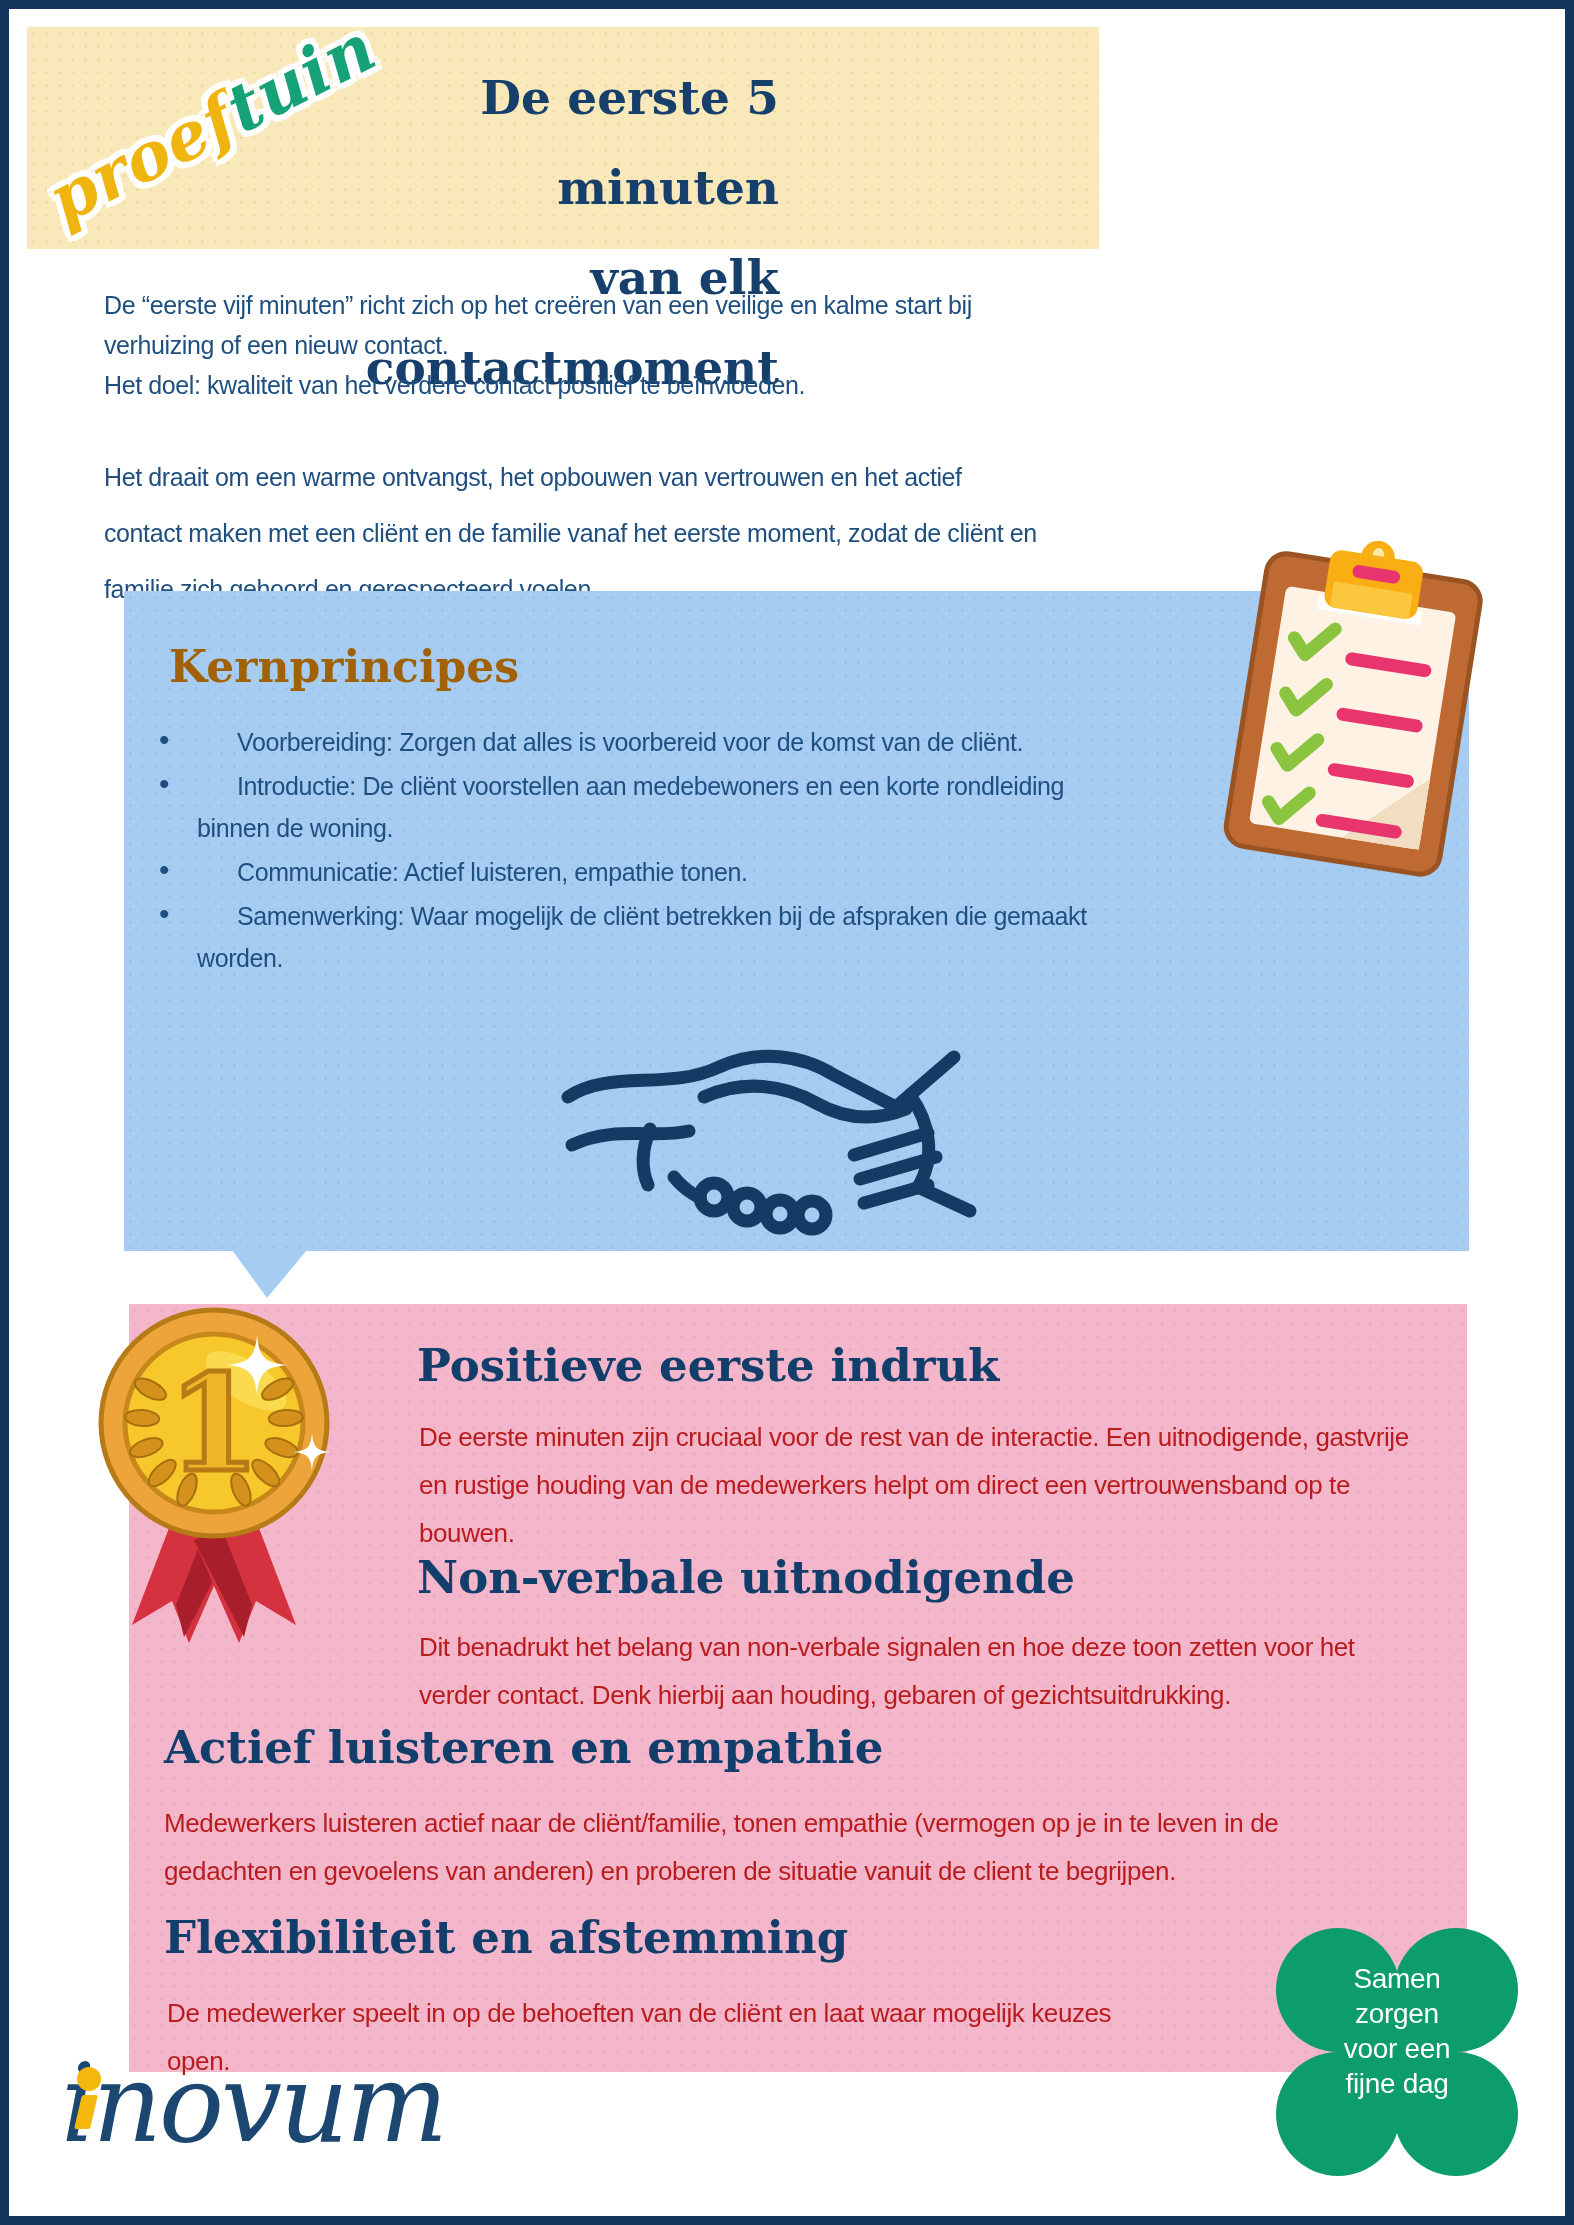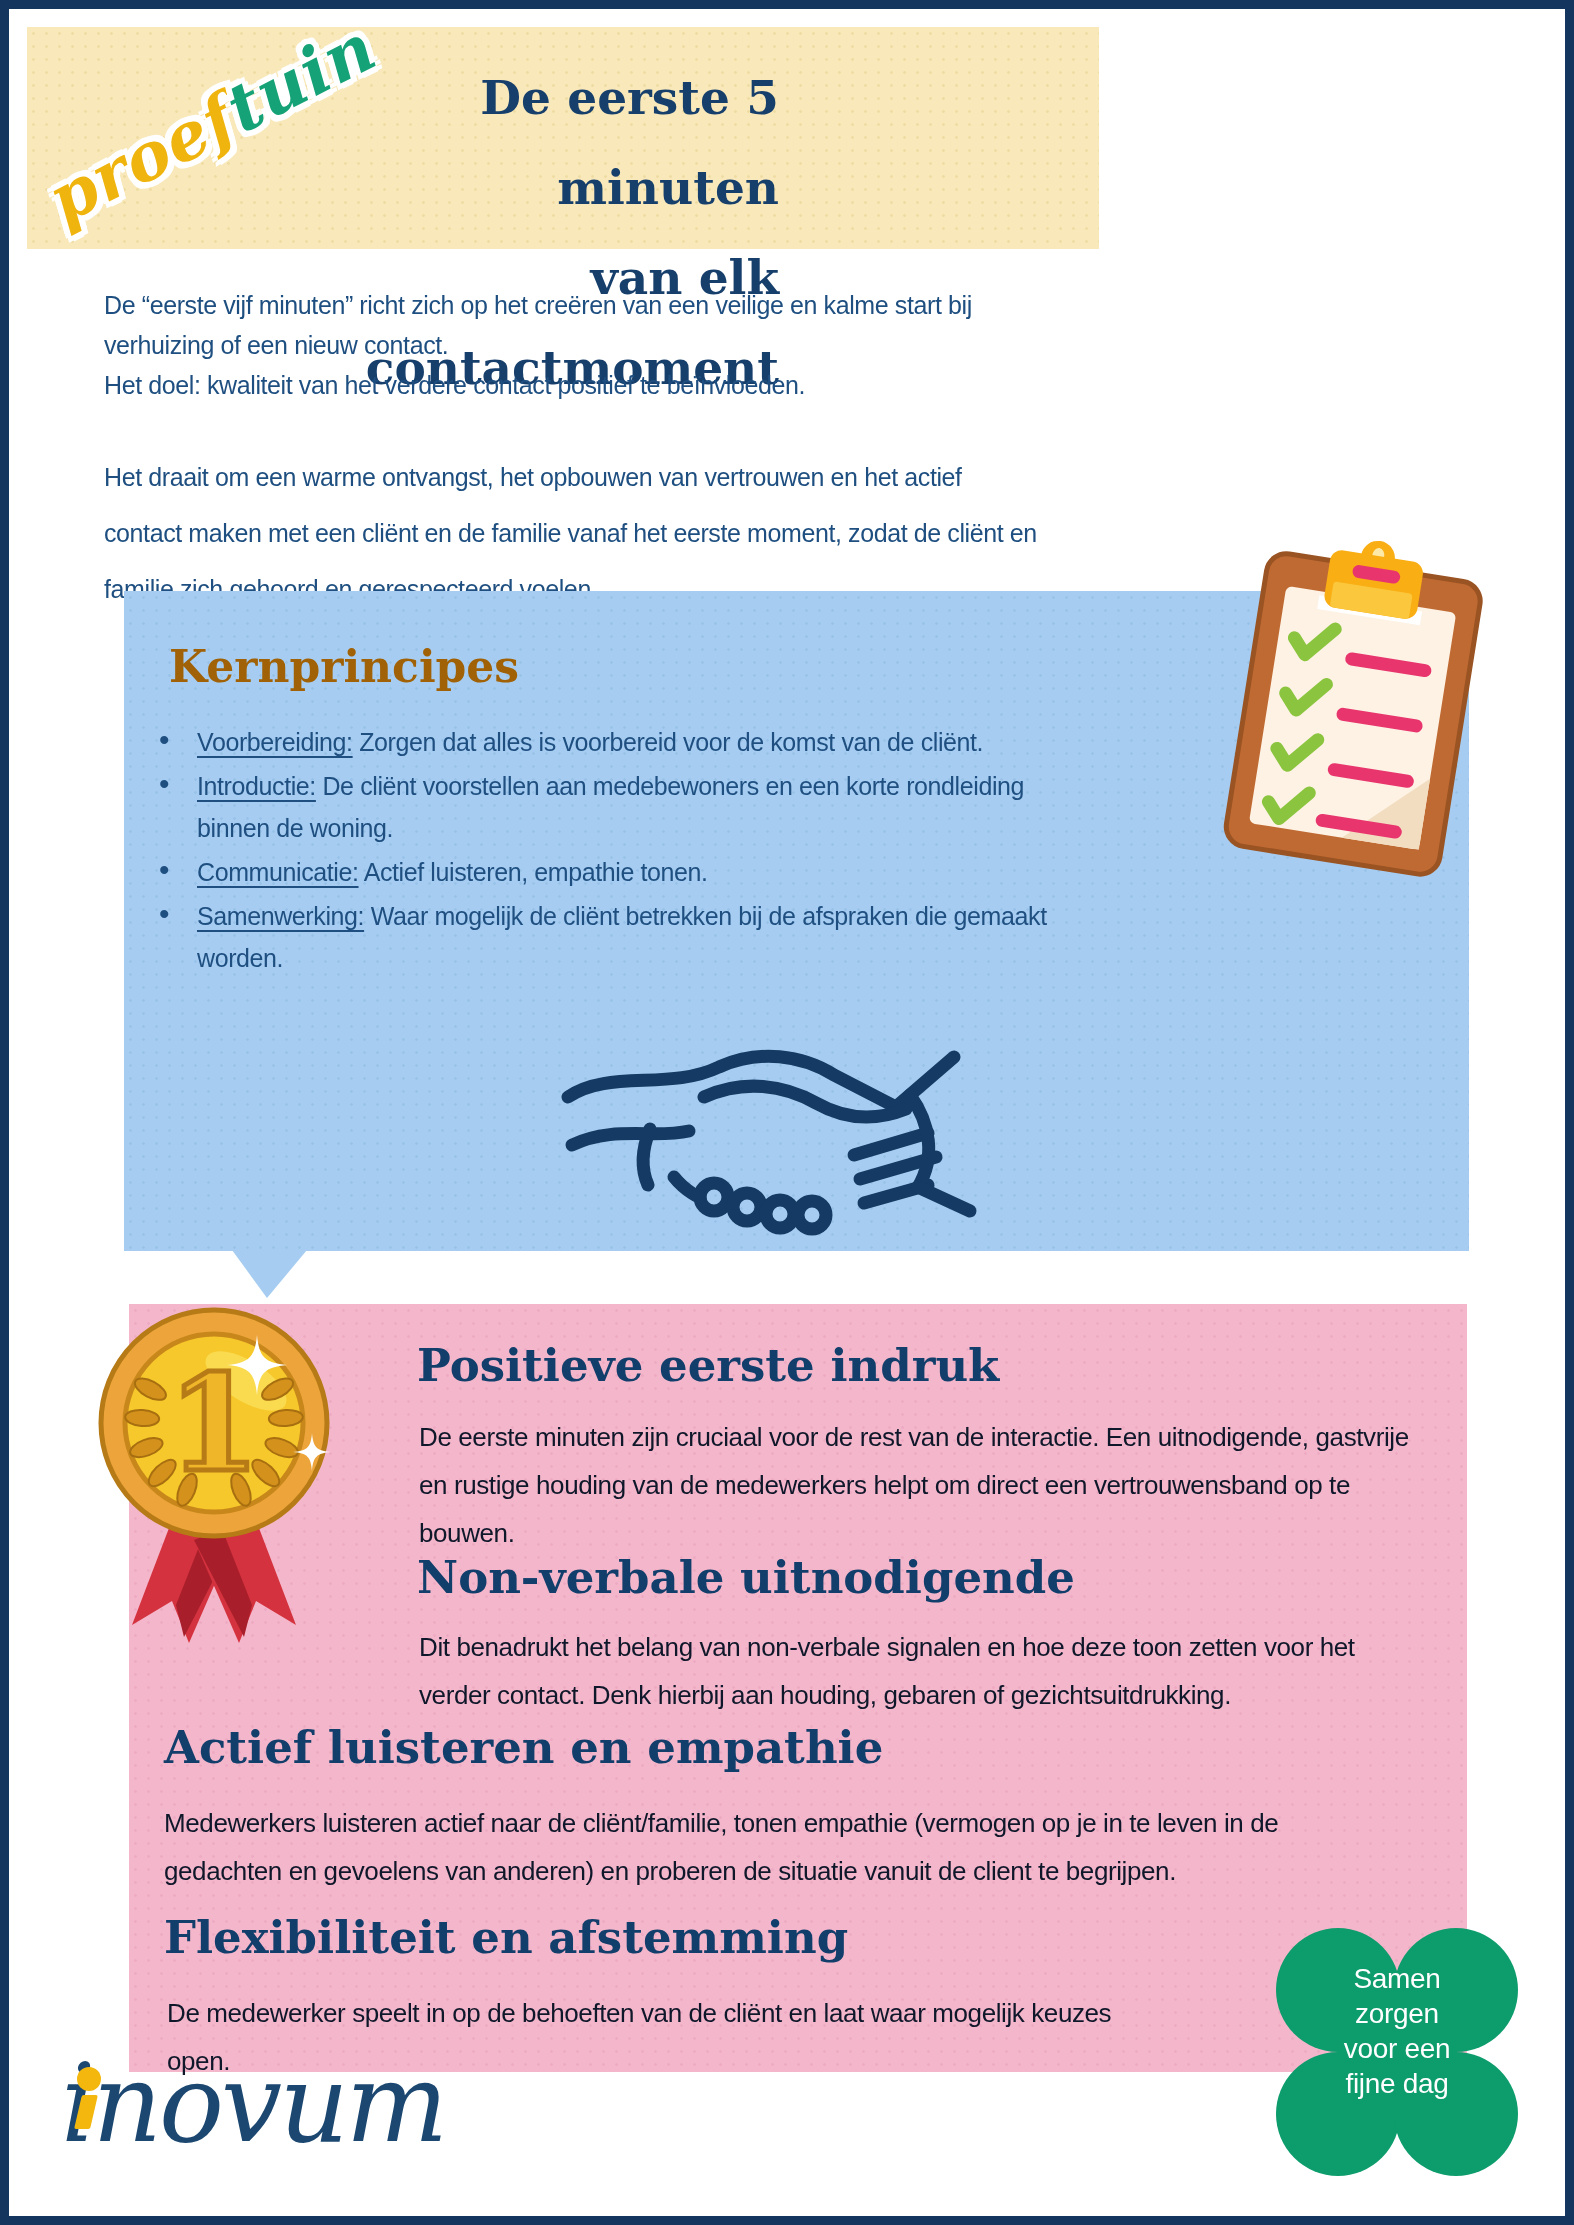--- a/index.html
+++ b/index.html
@@ -49,33 +49,33 @@
     border-top:48px solid #a6cdf1;
   }
   .kern-heading {
     position:absolute; left:160px; top:632px;
     font-family:"DejaVu Serif", serif; font-weight:bold; font-size:44px; color:#a16207;
   }
   .bullets { position:absolute; left:130px; top:712px; width:950px; }
   .bullet { position:relative; padding-left:58px; line-height:42px; margin-bottom:2px;
             color:#1e4f80; font-size:25px; letter-spacing:-0.4px; }
   .bullet::before { content:"\2022"; position:absolute; left:20px; top:-2px; font-size:30px; color:#1e4f80; }
-  .bullet .lbl { text-decoration:underline; text-underline-offset:5px; text-decoration-thickness:2px; }
+  .bullet .lbl { text-underline-offset:5px; text-decoration-thickness:2px;margin-left:40px; }
   
   .pink-box {
     position:absolute; left:120px; top:1295px; width:1338px; height:768px;
     background:#f4b6ca;
     background-image:radial-gradient(#edaac2 1px, transparent 1.6px);
     background-size:13px 13px;
   }
   .sec-heading {
     position:absolute; font-family:"DejaVu Serif", serif; font-weight:bold;
     font-size:45px; color:#123e6b; white-space:nowrap;
   }
-  .sec-body { position:absolute; color:#0f172a; font-size:26px; letter-spacing:-0.4px; line-height:48px; }
+  .sec-body { position:absolute; color:#b91c1c; font-size:26px; letter-spacing:-0.4px; line-height:48px; }
   .h-s0 { left:408px; top:1330px; }  .b-s0 { left:410px; top:1404px; width:1010px; }
   .h-s1 { left:408px; top:1542px; }  .b-s1 { left:410px; top:1614px; width:1010px; }
   .h-s2 { left:155px; top:1712px; }  .b-s2 { left:155px; top:1790px; width:1230px; }
   .h-s3 { left:155px; top:1902px; }  .b-s3 { left:158px; top:1980px; width:990px; }
   
   .clipboard { position:absolute; left:1195px; top:505px; }
   .handshake { position:absolute; left:545px; top:1026px; }
   .medal { position:absolute; left:85px; top:1296px; }
   
   .clover { position:absolute; left:1263px; top:1918px; width:250px; height:250px; }

